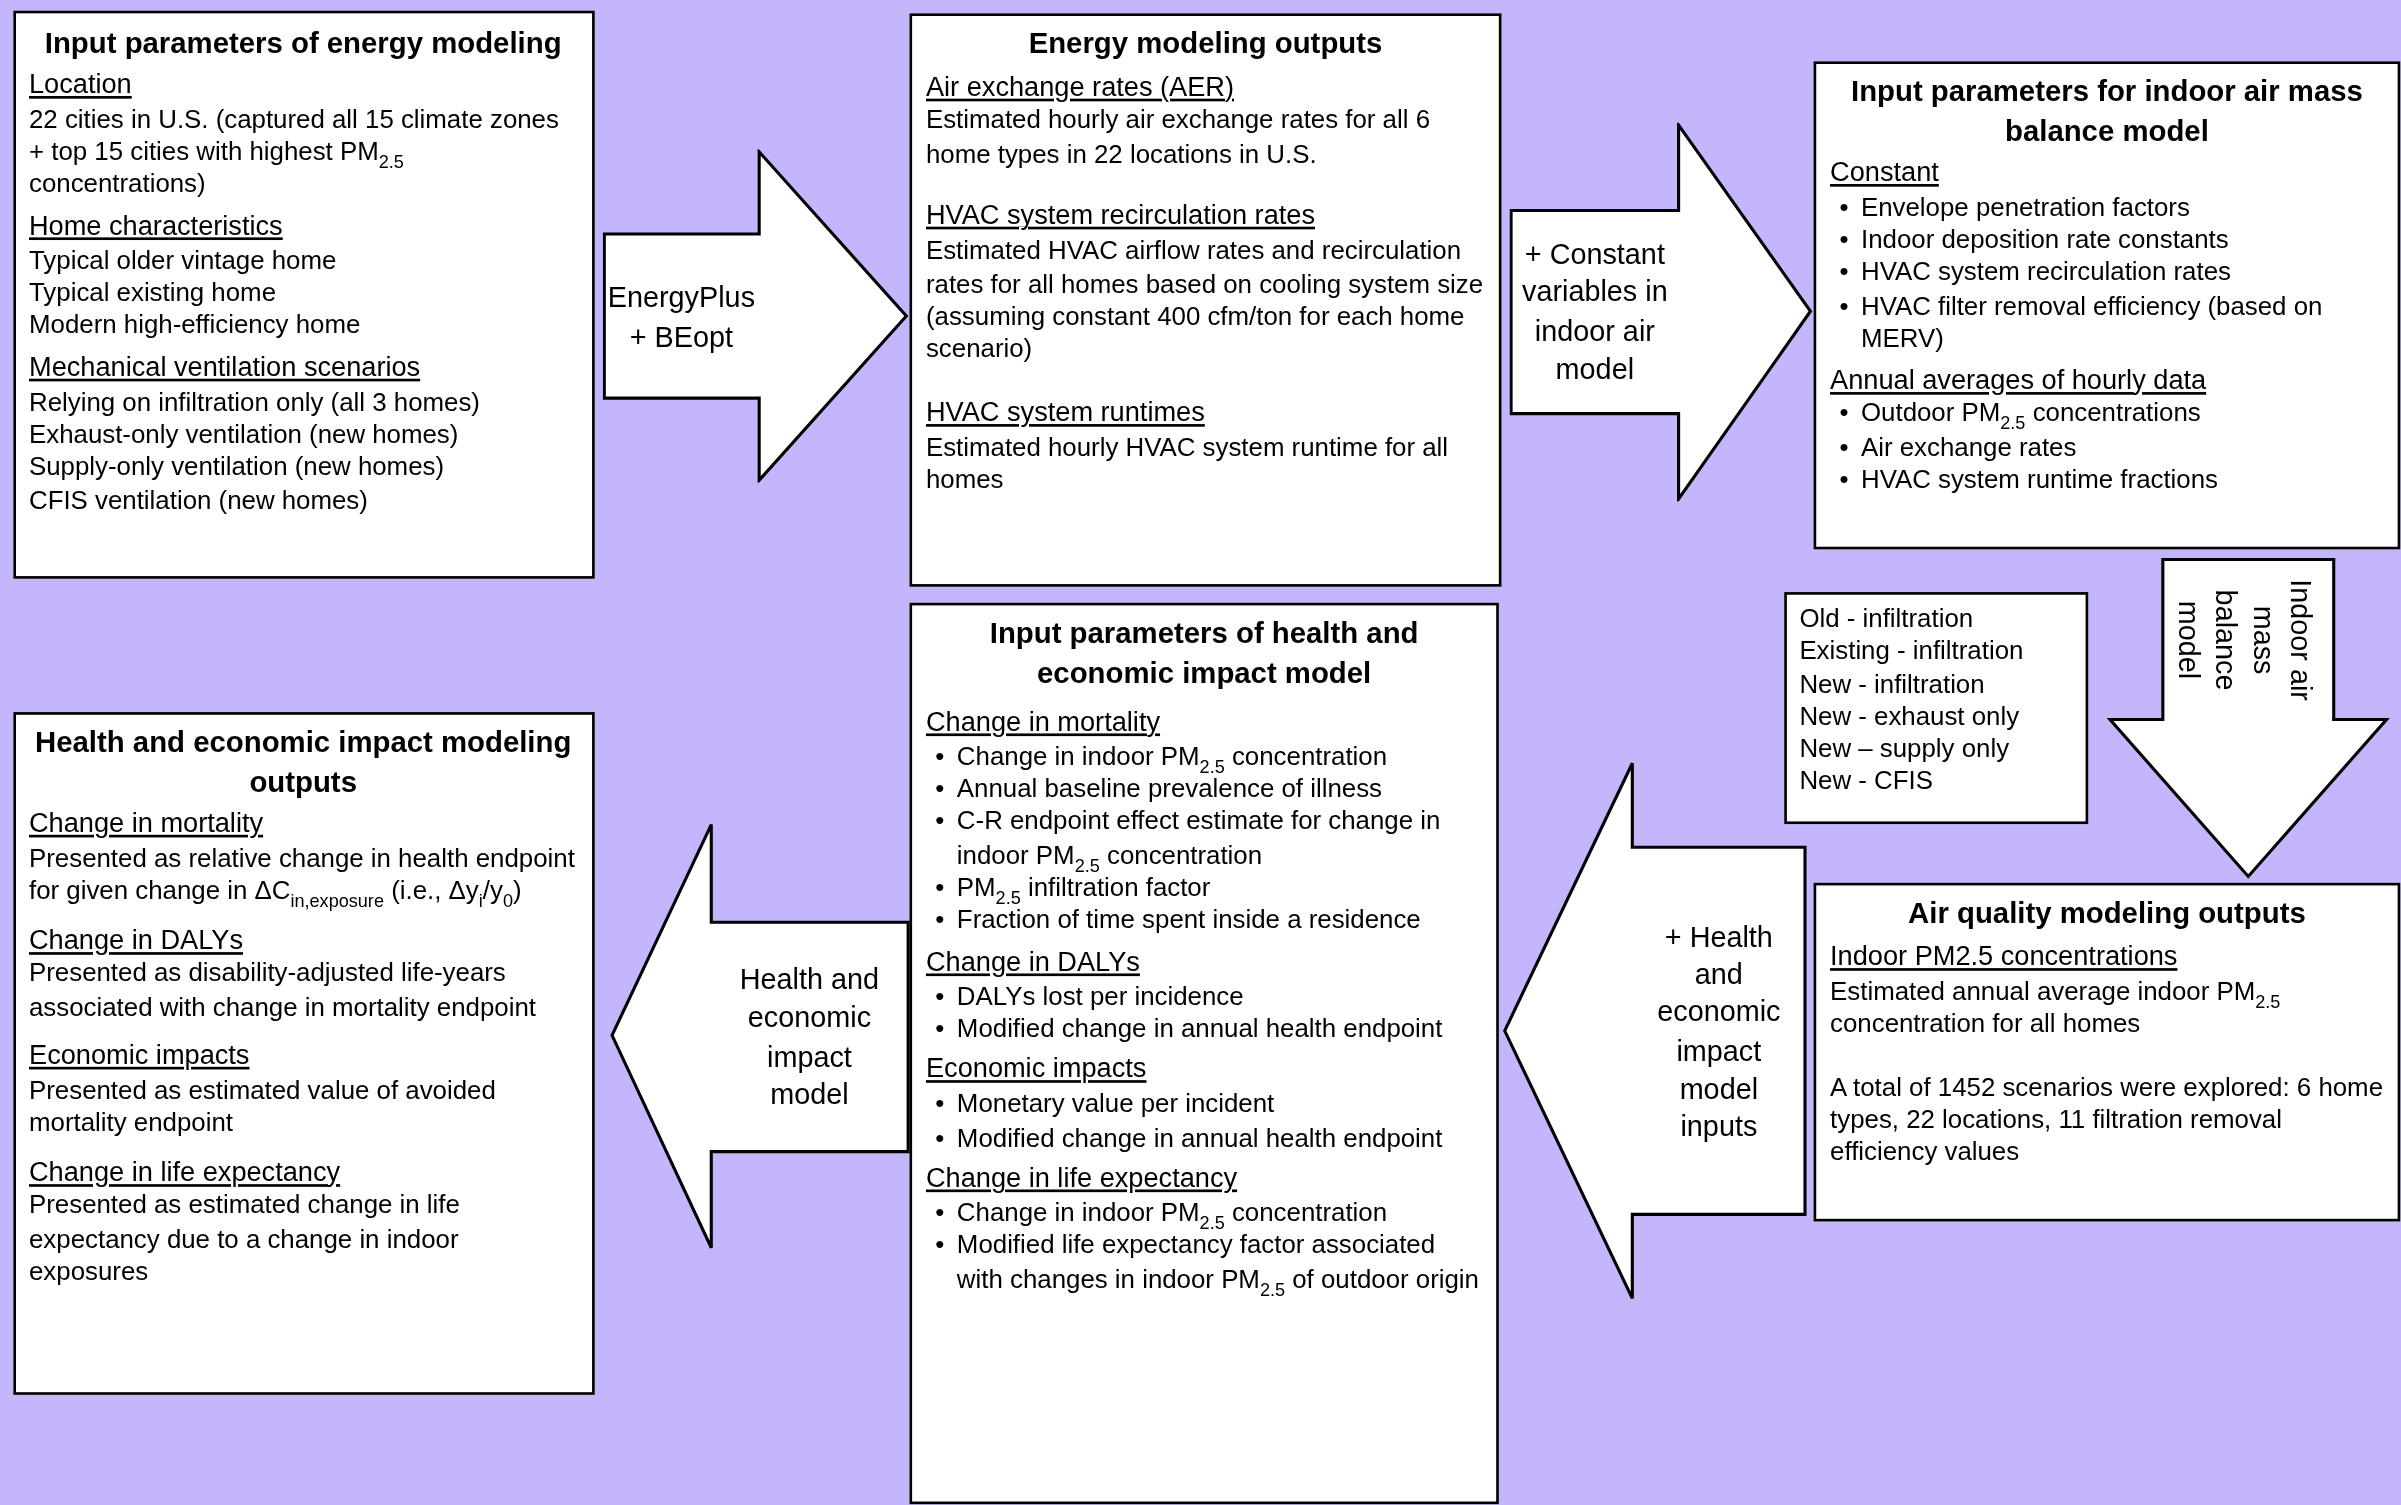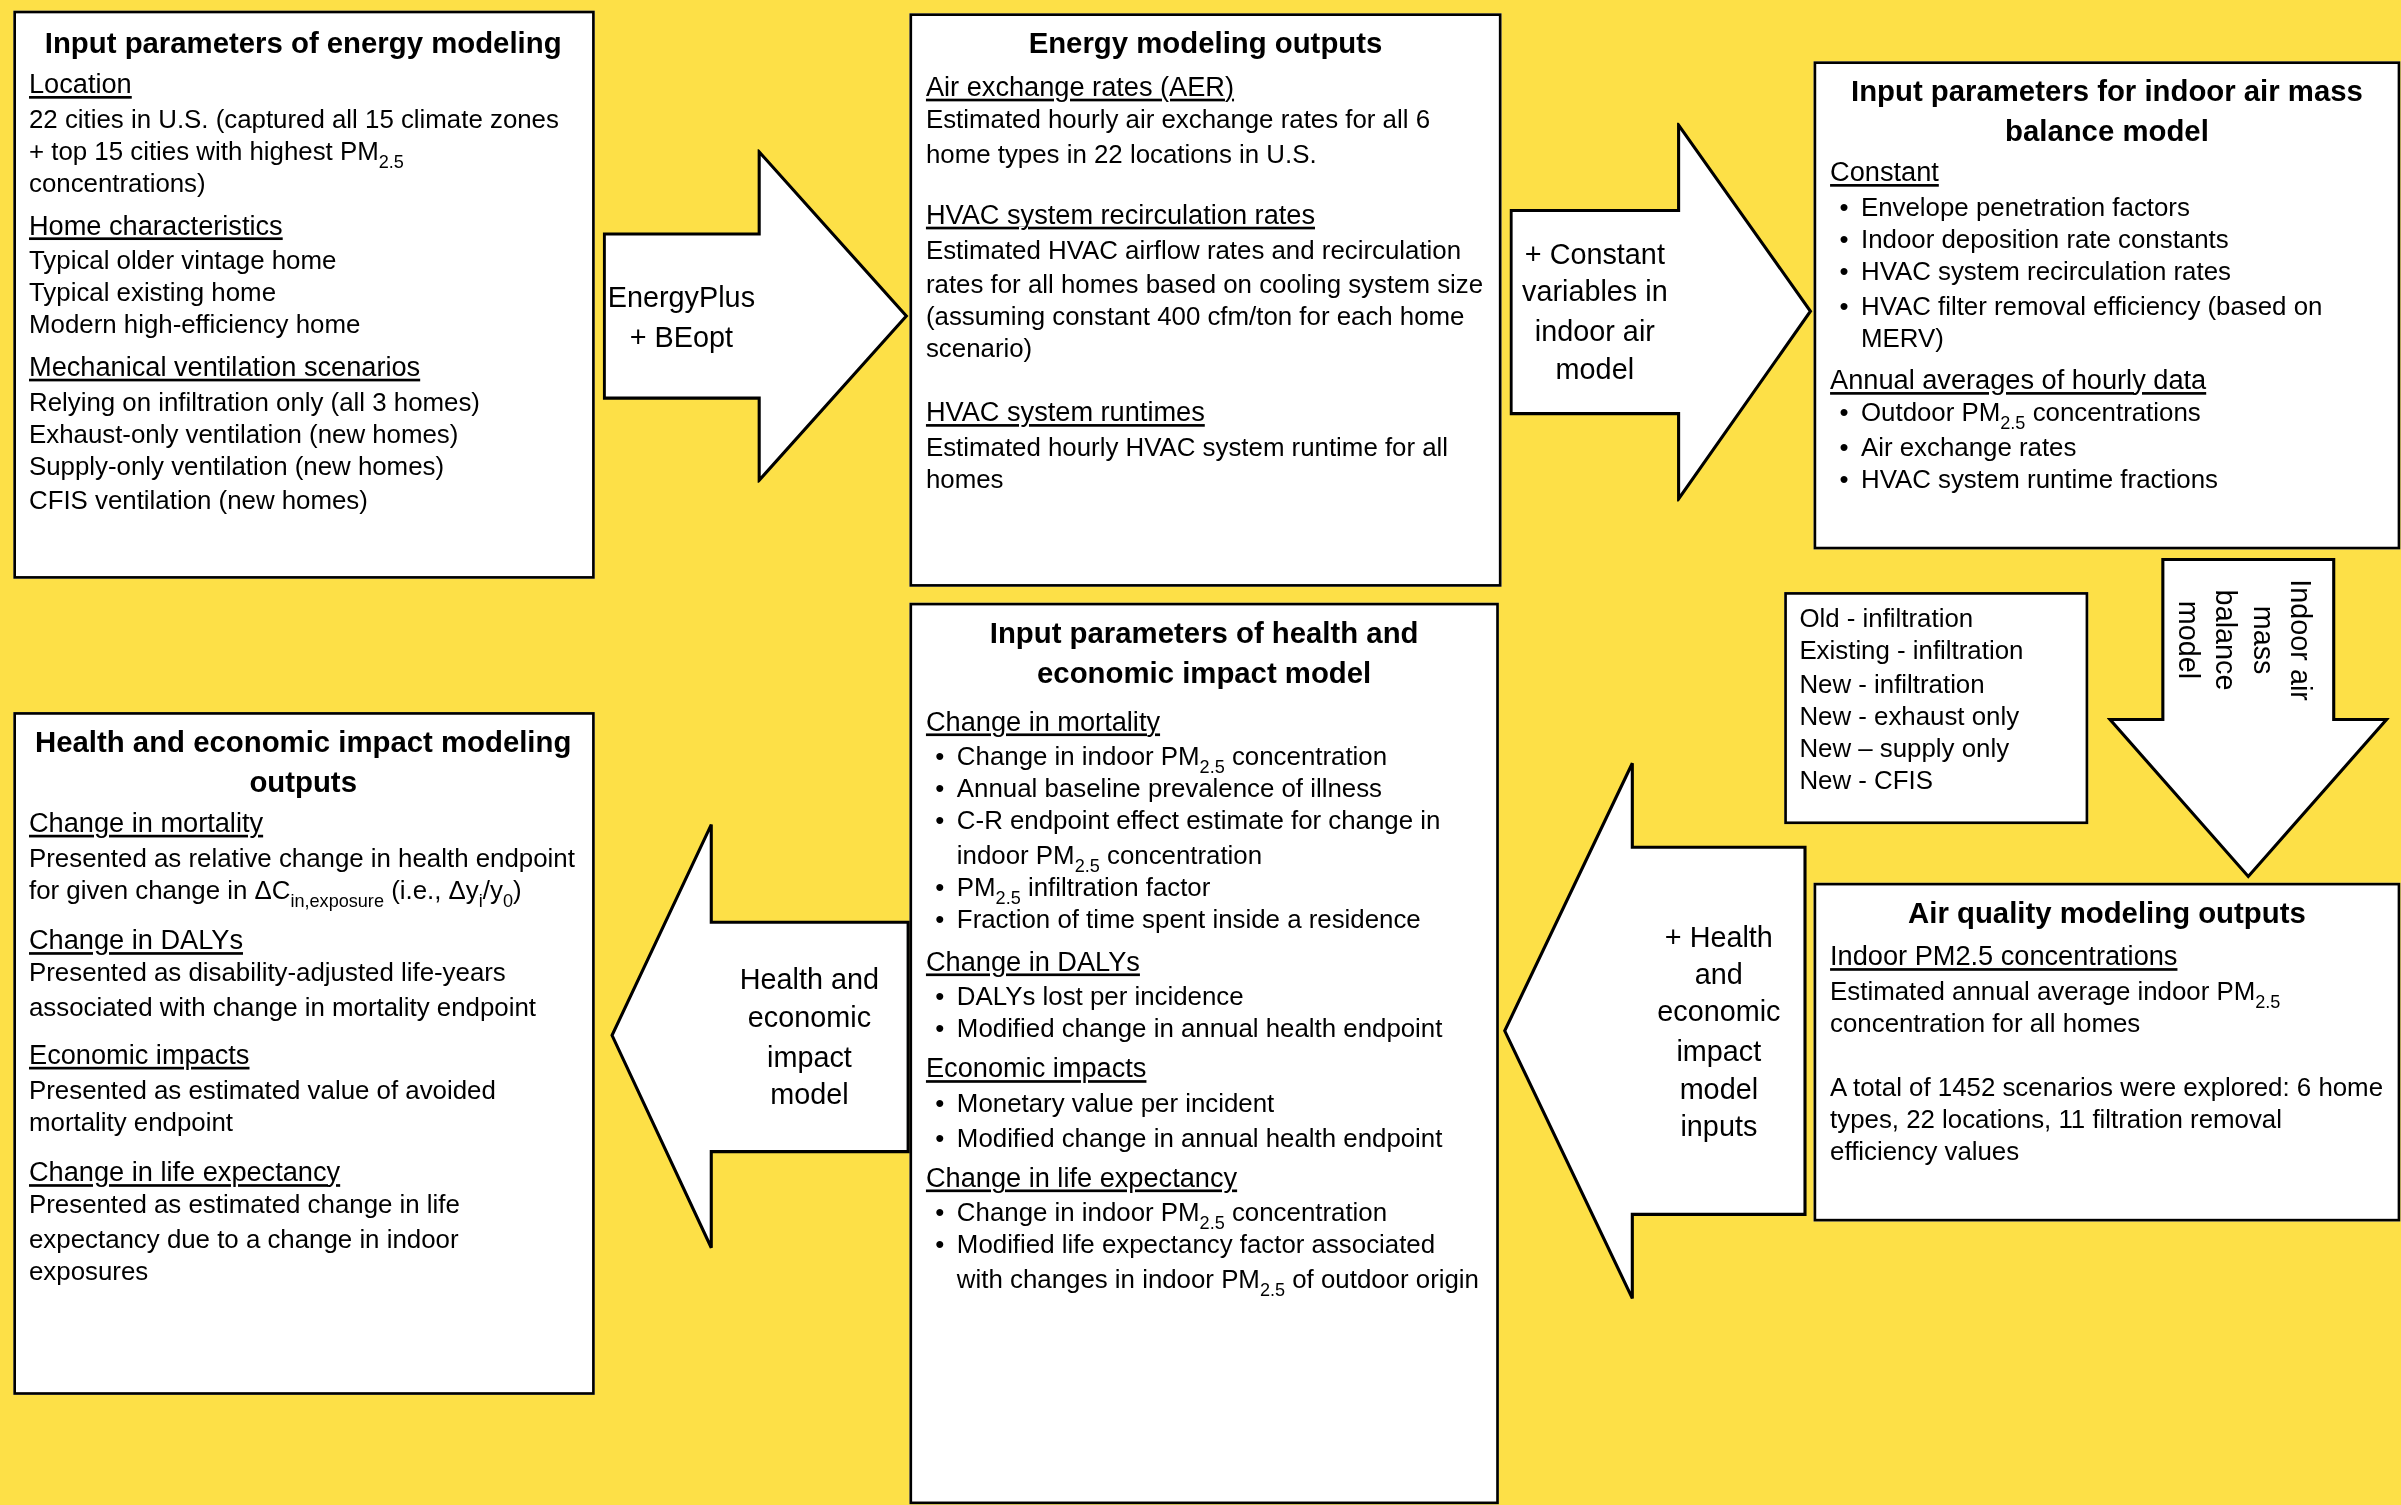--- a/index.html
+++ b/index.html
@@ -1,16 +1,16 @@
 <!DOCTYPE html>
 <html style="font-size:9.3px"><head>
 <meta charset="utf-8">
 <style>
   html,body{margin:0;padding:0;background:#fff;}
-  .page{position:relative;width:2401px;height:1505px;background:#fde047;overflow:hidden;}
+  .page{position:relative;width:2401px;height:1505px;background:#c4b5fd;overflow:hidden;}
   .canvas{position:absolute;left:0;top:0;width:900px;height:564px;
           transform:scale(2.667);transform-origin:0 0;
           font-family:"Liberation Sans",sans-serif;color:#000;}
   .box{position:absolute;border:1.2px solid #000;background:#fff;box-sizing:border-box;padding:2.9px 5.2px;}
   .box-title{font-size:11px;font-weight:700;text-align:center;line-height:1.28;margin:0.6px 0 2.3px 0;}
   .sec-head{font-size:10.2px;text-decoration:underline;text-underline-offset:1.2px;line-height:1.35;margin-top:2.3px;}
   .txt{font-size:9.7px;line-height:1.27;}
   .bullet{font-size:9.7px;line-height:1.27;padding-left:11.6px;position:relative;}
   .bullet::before{content:"\2022";position:absolute;left:3.5px;top:0;}
   .gap{margin-top:10.5px;}

